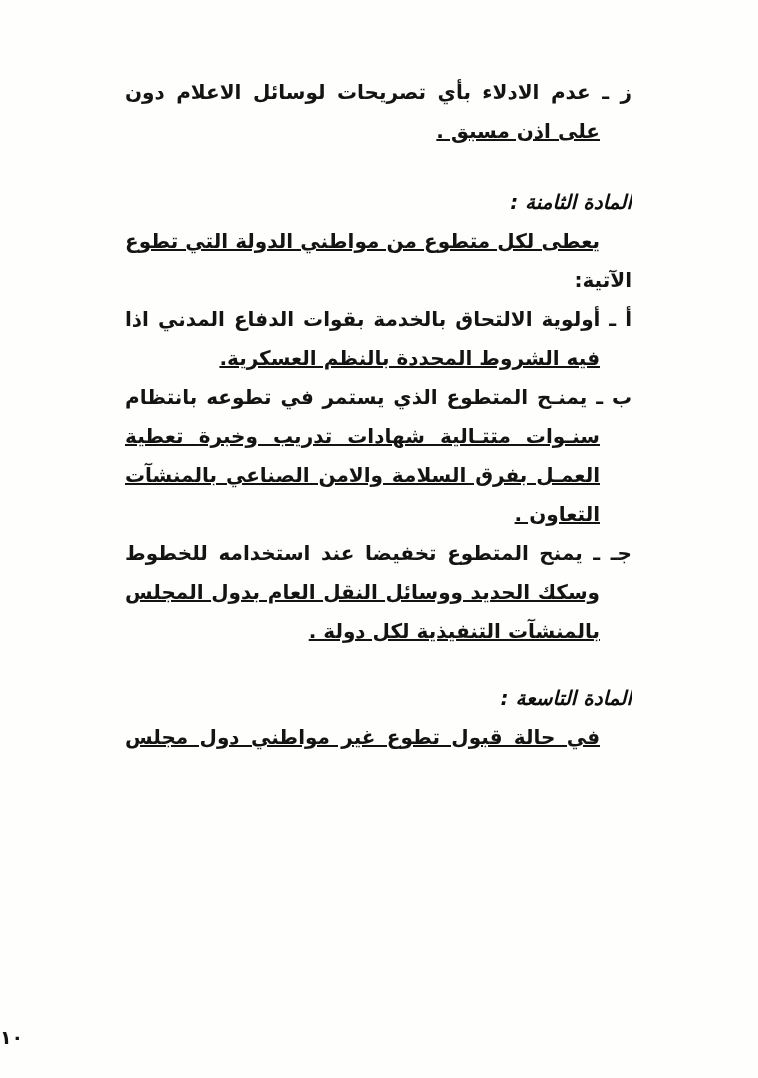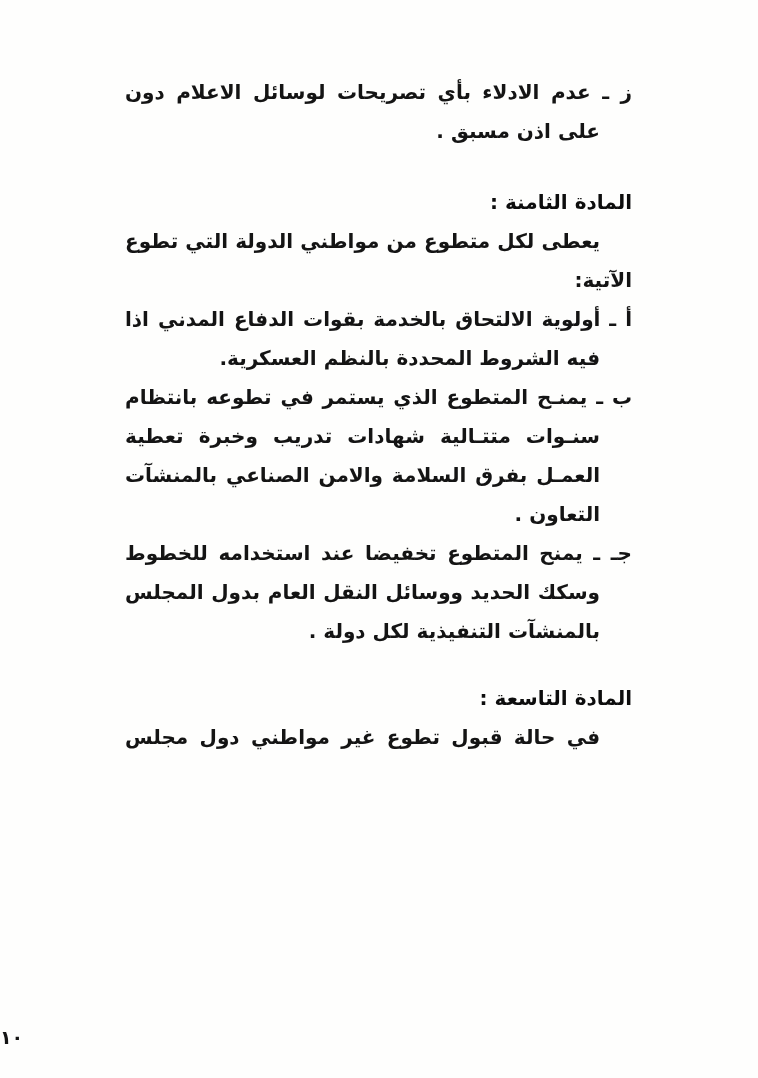--- a/index.html
+++ b/index.html
@@ -35,24 +35,26 @@
     text-align-last:justify;
   }
   .line.justify::after{
     content:"";
     display:inline-block;
     width:100%;
     height:0;
   }
   .indent{
     padding-right:32px;
+    text-decoration:underline;
   }
   .heading{
     font-weight:bold;
     color:#0d0d0d;
+    font-style:italic;
   }
   .gap-article-8{margin-top:32px;}
   .gap-article-9{margin-top:28px;}
   .pagenum{
     position:absolute;
     top:1022px;left:0;right:0;
     text-align:left;
     font-size:19px;
     font-weight:bold;
     color:#141414;

